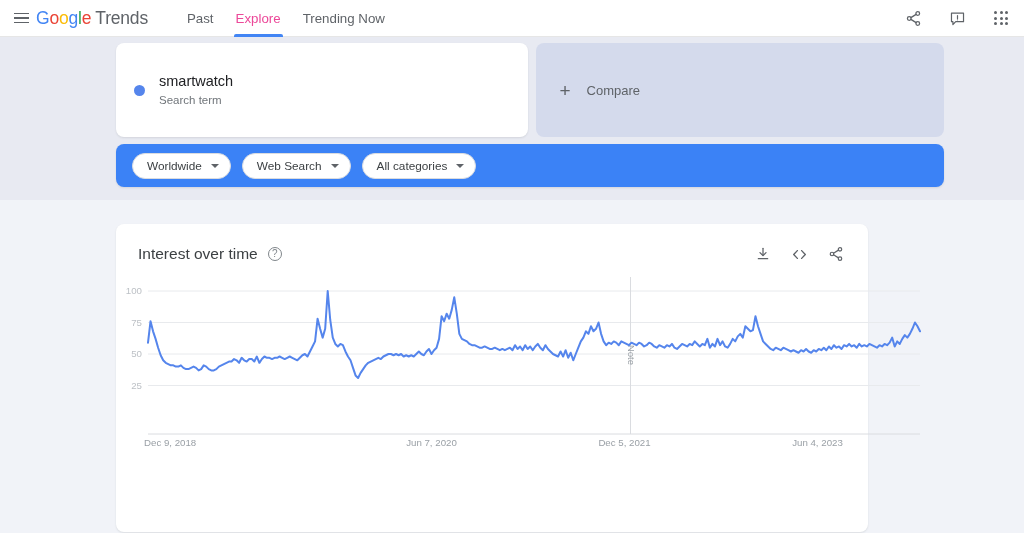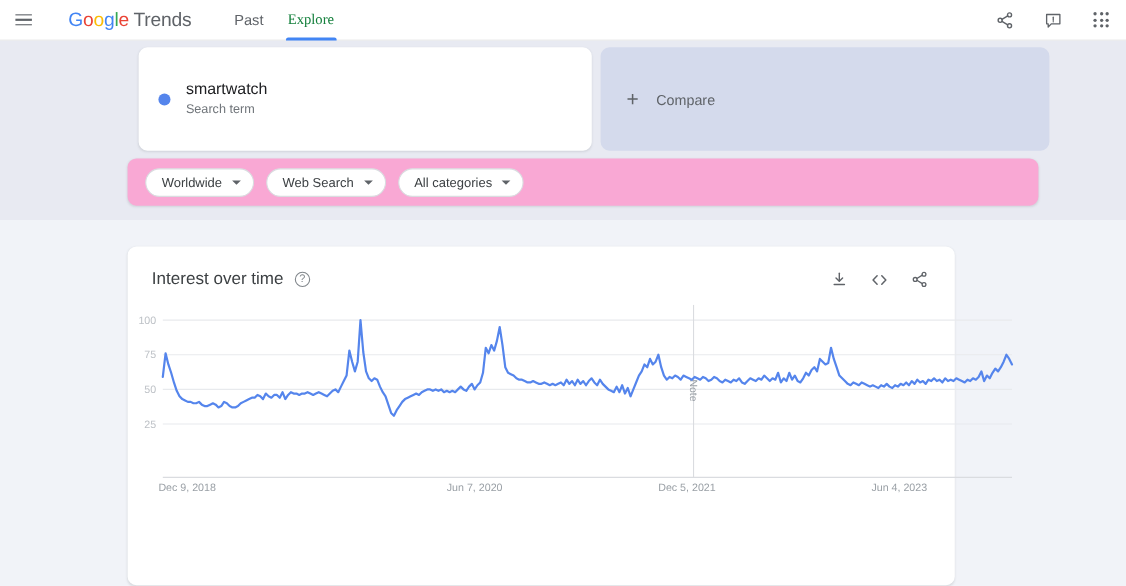--- a/index.html
+++ b/index.html
@@ -16,71 +16,71 @@
     width: 1024px; height: 37px;
     background: #ffffff;
     display: flex; align-items: center;
     border-bottom: 1px solid #e6e6e6;
   }
   .hamburger { margin-left: 8px; width: 26px; height: 26px;
     display: flex; flex-direction: column; justify-content: center;
     align-items: center; gap: 3px; cursor: pointer; }
   .hamburger span { display:block; width: 15px; height: 1.4px; background: #5f6368; }
 
-  .logo { margin-left: 28px; font-size: 17.5px; letter-spacing: -0.2px;
+  .logo { margin-left: 2px; font-size: 17.5px; letter-spacing: -0.2px;
      white-space: nowrap; }
   .logo .g1 { color:#4285F4; } .logo .g2 { color:#EA4335; }
   .logo .g3 { color:#FBBC05; } .logo .g4 { color:#4285F4; }
   .logo .g5 { color:#34A853; } .logo .g6 { color:#EA4335; }
   .logo .trends { color:#5f6368; font-weight: 400; margin-left: 4px; }
 
   .nav { display: flex; align-items: center; height: 37px; margin-left: 28px; }
   .nav-item {
     position: relative; height: 37px; display:flex; align-items:center;
     padding: 0 11px; font-size: 13.3px; color: #5f6368; cursor: pointer;
     white-space: nowrap;
   }
-  .nav-item.active { color: #15803d; font-family: Liberation Serif, serif; }
+  .nav-item.active { color: #ec4899; }
   .nav-item.active::after {
     content:""; position:absolute; left: 9px; right: 9px; bottom: 0;
     height: 3px; background: #4285F4; border-radius: 2px 2px 0 0;
   }
   .header-right { margin-left: auto; display:flex; align-items:center; gap: 22px; padding-right: 12px; }
   .hicon { width: 22px; height: 22px; display:flex; align-items:center; justify-content:center; cursor:pointer; color:#5f6368; }
   .grid-icon { display:grid; grid-template-columns: repeat(3, 3px); grid-template-rows: repeat(3, 3px); gap: 2.4px; }
   .grid-icon i { background:#5f6368; border-radius: 50%; width:3px; height:3px; display:block; }
 
   
   .top-band {
     position:absolute; top: 37px; left: 0; width: 1024px; height: 163px;
     background: #e8eaf2;
   }
 
   
-  .cards { position:absolute; top: 43px; left: 126px; display:flex; width: 828px; gap: 8px; }
+  .cards { position:absolute; top: 43px; left: 116px; display:flex; width: 828px; gap: 8px; }
   .term-card {
     width: 412px; height: 94px; background:#fff; border-radius: 8px;
     display:flex; align-items:center; padding-left: 18px;
     box-shadow: 0 1px 2px rgba(60,64,67,0.12);
   }
   .dot { width: 11px; height: 11px; border-radius: 50%; background: #5585ec; flex: none; margin-right: 14px; }
   .term-title { font-size: 14.5px; color: #202124; line-height: 19px; }
   .term-sub { font-size: 11.5px; color: #70757a; line-height: 16px; margin-top: 1px; }
 
   .compare-card {
     width: 409px; height: 94px; background:#d4daec; border-radius: 8px;
     display:flex; align-items:center; padding-left: 24px; cursor:pointer;
   }
   .plus { font-size: 19px; color:#5f6368; line-height:1; margin-right: 16px; font-weight: 300; }
   .compare-label { font-size: 13px; color:#5f6368; }
 
   
   .filter-bar {
     position:absolute; top: 144px; left: 116px; width: 828px; height: 43px;
-    background:#f9a8d4; border-radius: 8px; display:flex; align-items:center;
+    background:#3b82f6; border-radius: 8px; display:flex; align-items:center;
     padding-left: 16px; gap: 11px;
     box-shadow: 0 1px 2px rgba(60,64,67,0.12);
   }
   .chip {
     height: 26px; border: 1px solid #dadce0; border-radius: 13px;
     display:flex; align-items:center; padding: 0 11px 0 14px; gap: 9px;
     font-size: 11.8px; color: #3c4043; background:#fff; cursor:pointer;
     white-space: nowrap;
   }
   .caret { width:0; height:0; border-left:4px solid transparent; border-right:4px solid transparent;
@@ -119,20 +119,21 @@
       <span></span>
   </div>
 
   <div class="logo">
     <span class="g1">G</span><span class="g2">o</span><span class="g3">o</span><span class="g4">g</span><span class="g5">l</span><span class="g6">e</span><span class="trends">Trends</span>
   </div>
 
   <div class="nav">
     <div class="nav-item">Past</div>
     <div class="nav-item active">Explore</div>
+    <div class="nav-item">Trending Now</div>
   </div>
 
   <div class="header-right">
     <div class="hicon">
       <svg width="17" height="17" viewBox="0 0 24 24" fill="none" stroke="#5f6368" stroke-width="1.8" stroke-linecap="round" stroke-linejoin="round">
         <circle cx="18" cy="5" r="2.6"></circle>
           <circle cx="6" cy="12" r="2.6"></circle>
           <circle cx="18" cy="19" r="2.6"></circle>
         <line x1="8.3" y1="10.8" x2="15.7" y2="6.2"></line>
           <line x1="8.3" y1="13.2" x2="15.7" y2="17.8"></line>

